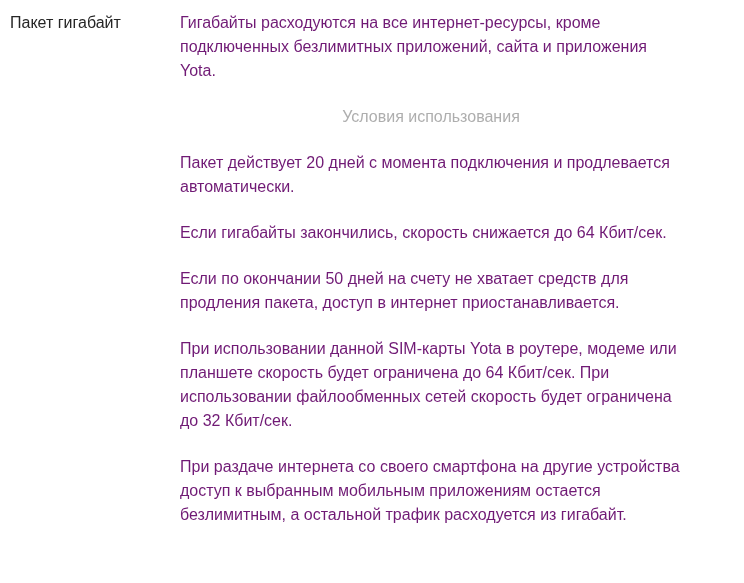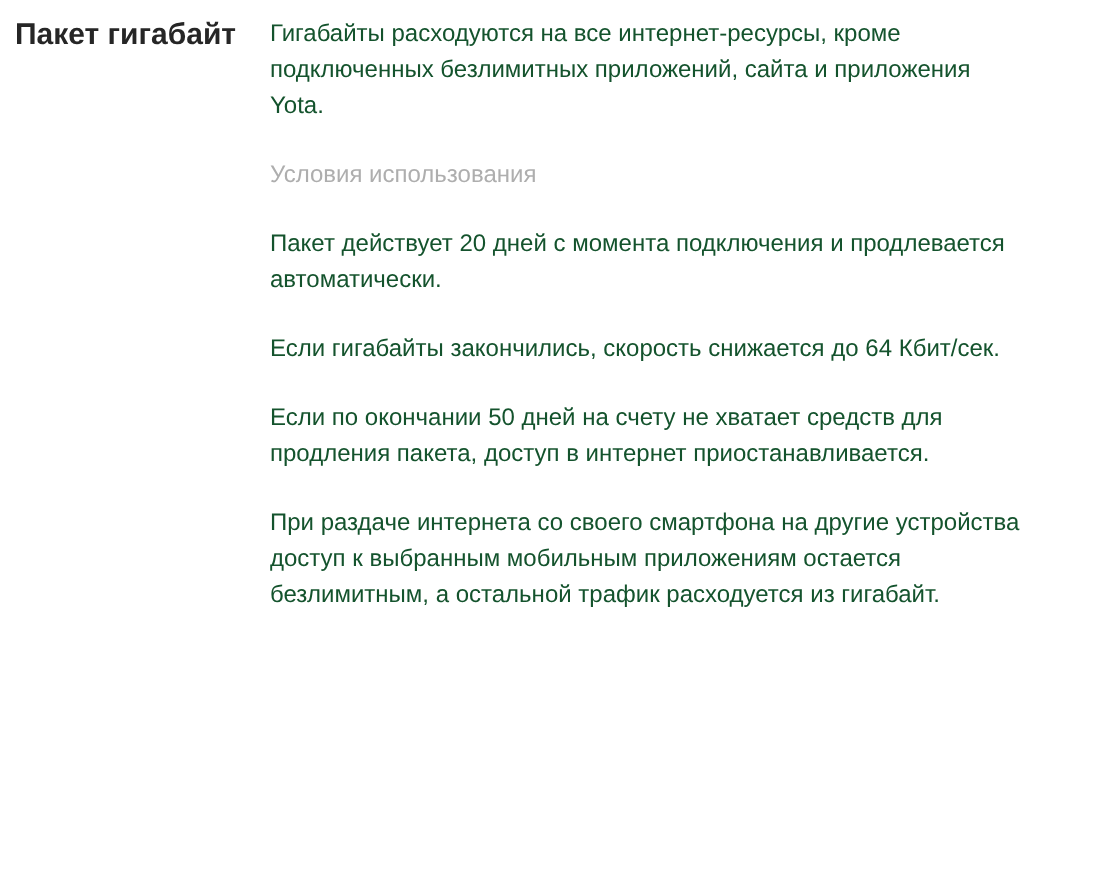--- a/index.html
+++ b/index.html
@@ -17,46 +17,48 @@
   .section-row {
     display: flex;
     align-items: flex-start;
     padding: 11px 10px 0 10px;
   }
   .label-col {
     width: 170px;
     flex-shrink: 0;
   }
   .section-title {
-    font-size: 20px;
-    font-weight: bold;
+    font-size: 16px;
+    font-weight: normal;
     line-height: 24px;
     color: #262626;
   }
   .content-col {
     max-width: 502px;
   }
   .content-col p {
     font-size: 16px;
     line-height: 24px;
     margin: 0 0 22px 0;
-    color: #14532d;
+    color: #701a75;
   }
   .content-col p.muted {
     color: #aeaeae;
+    text-align: center;
   }
 </style>
 </head>
 <body>
 
 <div class="section-row">
   <div class="label-col">
     <div class="section-title">Пакет гигабайт</div>
   </div>
   <div class="content-col">
     <p>Гигабайты расходуются на все интернет-ресурсы, кроме подключенных безлимитных приложений, сайта и приложения Yota.</p>
     <p class="muted">Условия использования</p>
     <p>Пакет действует 20 дней с момента подключения и продлевается автоматически.</p>
     <p>Если гигабайты закончились, скорость снижается до 64 Кбит/сек.</p>
     <p>Если по окончании 50 дней на счету не хватает средств для продления пакета, доступ в интернет приостанавливается.</p>
+    <p>При использовании данной SIM-карты Yota в роутере, модеме или планшете скорость будет ограничена до 64 Кбит/сек. При использовании файлообменных сетей скорость будет ограничена до 32 Кбит/сек.</p>
     <p>При раздаче интернета со своего смартфона на другие устройства доступ к выбранным мобильным приложениям остается безлимитным, а остальной трафик расходуется из гигабайт.</p>
   </div>
 </div>
 
 </body></html>

